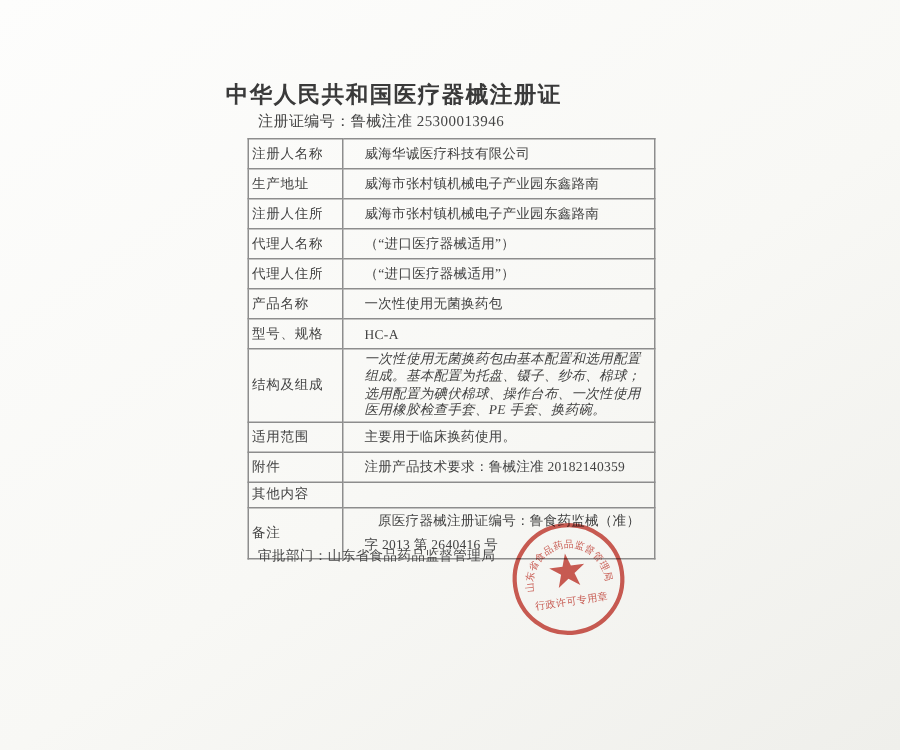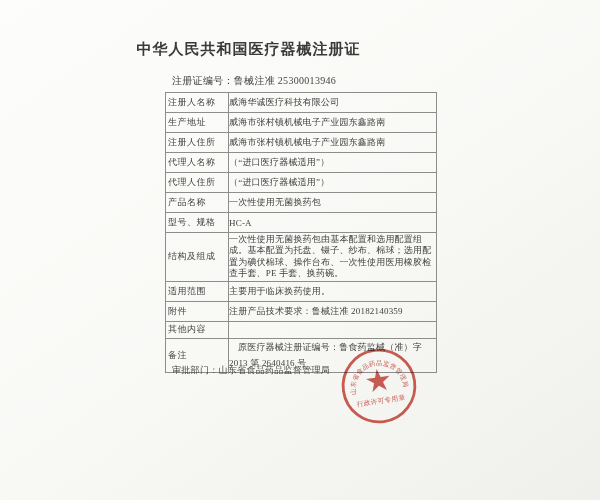--- a/index.html
+++ b/index.html
@@ -4,41 +4,41 @@
 <style>
   html,body{margin:0;padding:0;}
   body{
     width:600px;height:500px;position:relative;overflow:hidden;
     background:linear-gradient(145deg,#fdfdfc 0%,#f8f8f5 55%,#efefeb 100%);
     font-family:"Liberation Serif","DejaVu Serif",serif;
     color:#3d3d3d;
   }
   .page{position:absolute;inset:0;}
   .doc-title{
-    position:absolute;top:36px;left:0;width:489px;margin:4px;
+    position:absolute;top:36px;left:0;width:489px;margin:18px;
     text-align:center;font-size:15px;font-weight:600;letter-spacing:1px;color:#3a3a3a;
   }
   .cert-no-line{
     position:absolute;left:172px;top:74px;font-size:10px;color:#444;letter-spacing:.3px;
   }
   table.cert{
     position:absolute;left:165px;top:92px;width:272px;
     border-collapse:collapse;table-layout:fixed;
     font-size:9px;color:#424242;
   }
   table.cert td{
     border:1px solid #8d8d8d;padding:0 4px;vertical-align:middle;
     overflow:hidden;
   }
   table.cert col.c-label{width:63px;}
   table.cert td.label{text-align:left;padding:0 2px;letter-spacing:.5px;}
-  table.cert td.value{text-align:left;padding-left:0;letter-spacing:.2px;}
+  table.cert td.value{text-align:left;padding-left:14px;letter-spacing:.2px;}
   table.cert tr{height:20px;}
   table.cert tr.r-structure{height:45px;}
-  table.cert tr.r-structure td.value{line-height:11.4px;padding-top:1px;padding-bottom:1px;}
+  table.cert tr.r-structure td.value{line-height:11.4px;padding-top:1px;padding-bottom:1px;font-style:italic;}
   table.cert tr.r-other{height:17px;}
   table.cert tr.r-remark{height:34px;}
   table.cert tr.r-remark td.value{line-height:16px;text-indent:1em;margin-top:32px;}
   .footer-left{
     position:absolute;left:172px;top:364px;font-size:9px;color:#474747;letter-spacing:.3px;
   }
   .footer-right{
     position:absolute;left:337px;top:371px;font-size:9px;color:#474747;letter-spacing:.3px;line-height:15px;
   }
   .seal{

